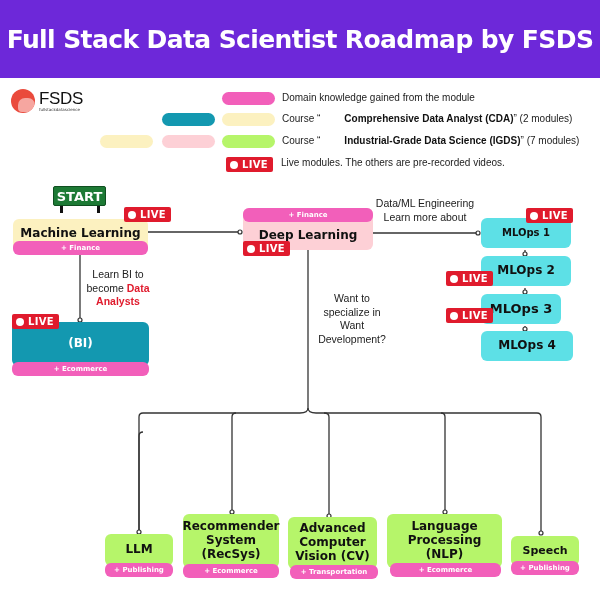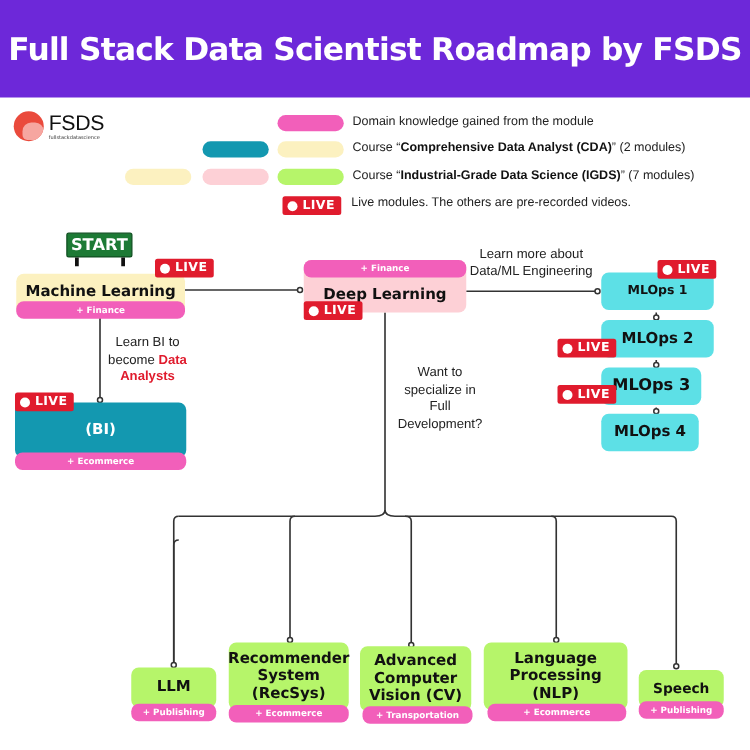--- a/index.html
+++ b/index.html
@@ -11,21 +11,21 @@
 
   .logo { position: absolute; left: 11px; top: 89px; display: flex; align-items: center; }
   .logo-circle { width: 24px; height: 24px; border-radius: 50%; background: #ea4a3c; position: relative; overflow: hidden; }
   .logo-circle .face { position: absolute; left: 7px; top: 9px; width: 17px; height: 14px; border-radius: 7px 7px 4px 4px; background: #f6a6a0; }
   .logo-text { margin-left: 4px; display: flex; flex-direction: column; }
   .logo-text .brand { font-family: "Liberation Sans", sans-serif; font-size: 17px; letter-spacing: -0.3px; line-height: 17px; color: #111; }
   .logo-text .sub { font-size: 4px; color: #333; line-height: 5px; }
 
   .legend-pill { position: absolute; height: 13px; border-radius: 7px; }
   .legend-text { position: absolute; font-size: 10px; color: #222; white-space: nowrap; font-family: "Liberation Sans", sans-serif; }
-  .legend-text b { font-weight: bold; color: #111; }
+  .legend-text b { font-weight: bold; color: #111; margin-left: 24px; }
 
   .live { position: absolute; background: #e01b2d; color: #fff; border-radius: 2px; font-family: "DejaVu Sans", sans-serif; font-size: 10px; font-weight: bold; display: flex; align-items: center; height: 15px; padding: 0 5px 0 4px; letter-spacing: 0.3px; }
   .live .dot { width: 8px; height: 8px; border-radius: 50%; background: #fff; margin-right: 4px; }
 
   .node { position: absolute; border-radius: 6px; display: flex; flex-direction: column; align-items: center; justify-content: center; font-family: "DejaVu Sans", sans-serif; font-weight: bold; text-align: center; line-height: 1.15; }
   .tag { position: absolute; background: #f25fba; color: #fff; border-radius: 6px; font-size: 7px; font-weight: bold; display: flex; align-items: center; justify-content: center; font-family: "DejaVu Sans", sans-serif; }
 
   .label { position: absolute; font-family: "Liberation Sans", sans-serif; font-size: 10.5px; color: #222; text-align: center; line-height: 1.3; }
   .label .red { color: #e01b2d; font-weight: bold; }
 
@@ -138,22 +138,22 @@
 <div class="node" style="left:243px;top:208px;width:130px;height:42px;background:#fdd0d6;font-size:12px;padding-top:14px;">
   <span>Deep Learning</span>
 </div>
 <div class="tag" style="left:243px;top:208px;width:130px;height:14px;">+ Finance</div>
 <div class="live" style="left:243px;top:241px;">
     <span class="dot"></span>
     <span>LIVE</span>
   </div>
 
 <div class="label" style="left:365px;top:197px;width:120px;">
+  <div>Data/ML Engineering</div>
   <div>Learn more about</div>
-  <div>Data/ML Engineering</div>
 </div>
 
 <div class="node" style="left:481px;top:218px;width:90px;height:30px;background:#5de0e6;font-size:10px;">
     <span>MLOps 1</span>
   </div>
 <div class="live" style="left:526px;top:208px;">
     <span class="dot"></span>
     <span>LIVE</span>
   </div>
 <div class="node" style="left:481px;top:256px;width:90px;height:30px;background:#5de0e6;font-size:12px;">
@@ -163,28 +163,28 @@
     <span class="dot"></span>
     <span>LIVE</span>
   </div>
 <div class="node" style="left:481px;top:294px;width:80px;height:30px;background:#5de0e6;font-size:13px;">
     <span>MLOps 3</span>
   </div>
 <div class="live" style="left:446px;top:308px;">
     <span class="dot"></span>
     <span>LIVE</span>
   </div>
-<div class="node" style="left:481px;top:331px;width:78px;height:30px;background:#5de0e6;font-size:12px;">
+<div class="node" style="left:481px;top:331px;width:92px;height:30px;background:#5de0e6;font-size:12px;">
     <span>MLOps 4</span>
   </div>
 
 <div class="label" style="left:312px;top:292px;width:80px;">
   <div>Want to</div>
   <div>specialize in</div>
-  <div>Full</div>
+  <div>Want</div>
   <div>Development?</div>
 </div>
 
 <div class="node" style="left:105px;top:534px;width:68px;height:32px;background:#b6f56a;font-size:12px;">
     <span>LLM</span>
   </div>
 <div class="tag" style="left:105px;top:563px;width:68px;height:14px;">+ Publishing</div>
 
 <div class="node" style="left:183px;top:514px;width:96px;height:54px;background:#b6f56a;font-size:12px;">
   <span>Recommender</span>

